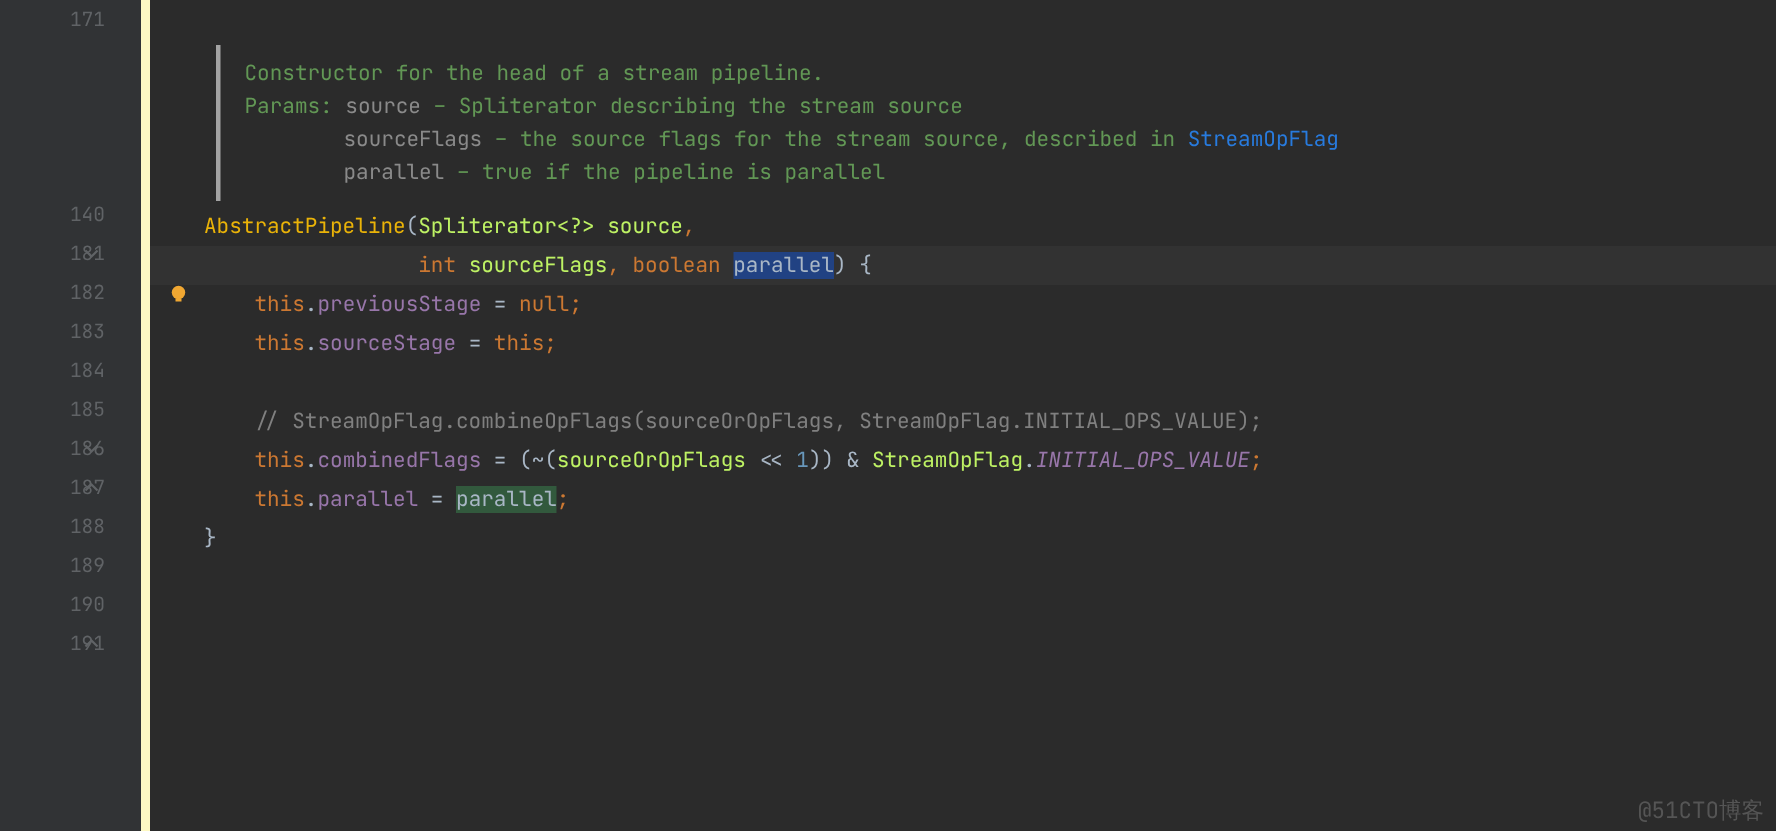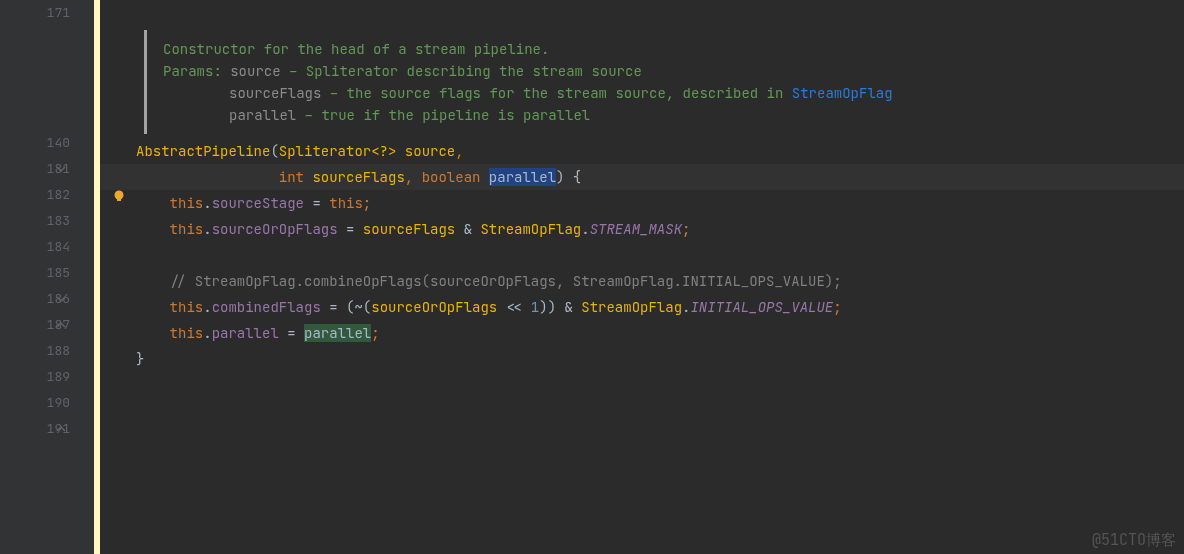--- a/index.html
+++ b/index.html
@@ -82,21 +82,21 @@
     
     .c-doc { color: #629755; }
     .c-doc-param { color: #8a8a8a; }
     .c-doc-link { color: #287bde; }
     .c-method { color: #eab308; }
     .c-keyword { color: #cc7832; }
     .c-field { color: #9876aa; }
     .c-number { color: #6897bb; }
     .c-const { color: #9876aa; font-style: italic; }
     .c-comment { color: #808080; }
-    .c-ident { color: #eab308; }
+    .c-ident { color: #bef264; }
     .c-paren { color: #a9b7c6; }
     .c-hl { background: #214283; color: #a9b7c6; }
     .c-hl2 { background: #32593d; color: #a9b7c6; }
     .watermark {
       position: absolute;
       bottom: 4px;
       right: 8px;
       color: #555;
       font-size: 15px;
     }
@@ -163,25 +163,25 @@
       <div class="javadoc-line"><span class="c-doc">Constructor for the head of a stream pipeline.</span></div>
       <div class="javadoc-line"><span class="c-doc">Params:</span> <span class="c-doc-param">source</span><span class="c-doc"> – Spliterator describing the stream source</span></div>
       <div class="javadoc-line" style="padding-left:66px"><span class="c-doc-param">sourceFlags</span><span class="c-doc"> – the source flags for the stream source, described in </span><span class="c-doc-link">StreamOpFlag</span></div>
       <div class="javadoc-line" style="padding-left:66px"><span class="c-doc-param">parallel</span><span class="c-doc"> – true if the pipeline is parallel</span></div>
     </div>
 
     <div class="code-line"><span class="c-method">AbstractPipeline</span><span class="c-paren">(</span><span class="c-ident">Spliterator</span><span class="c-ident">&lt;?&gt; </span><span class="c-ident">source</span><span class="c-keyword">,</span></div>
 
     <div class="code-line current-line"><span>                 </span><span class="c-keyword">int </span><span class="c-ident">sourceFlags</span><span class="c-keyword">, </span><span class="c-keyword">boolean </span><span class="c-hl">parallel</span><span class="c-paren">) {</span></div>
 
+    <div class="code-line"><span>    </span><span class="c-keyword">this</span><span>.</span><span class="c-field">previousStage</span><span> = </span><span class="c-keyword">null</span><span class="c-keyword">;</span></div>
 
 
     <div class="code-line"><span>    </span><span class="c-keyword">this</span><span>.</span><span class="c-field">sourceStage</span><span> = </span><span class="c-keyword">this</span><span class="c-keyword">;</span></div>
 
-    <div class="code-line"><span>    </span><span class="c-keyword">this</span><span>.</span><span class="c-field">sourceOrOpFlags</span><span> = </span><span class="c-ident">sourceFlags</span><span> &amp; </span><span class="c-ident">StreamOpFlag</span><span>.</span><span class="c-const">STREAM_MASK</span><span class="c-keyword">;</span></div>
 
     <div class="code-line"><span>    </span></div>
 
     <div class="code-line"><span>    </span><span class="c-comment">// StreamOpFlag.combineOpFlags(sourceOrOpFlags, StreamOpFlag.INITIAL_OPS_VALUE);</span></div>
 
     <div class="code-line"><span>    </span><span class="c-keyword">this</span><span>.</span><span class="c-field">combinedFlags</span><span> = (~(</span><span class="c-ident">sourceOrOpFlags</span><span> &lt;&lt; </span><span class="c-number">1</span><span>)) &amp; </span><span class="c-ident">StreamOpFlag</span><span>.</span><span class="c-const">INITIAL_OPS_VALUE</span><span class="c-keyword">;</span></div>
 
 
     <div class="code-line"><span>    </span><span class="c-keyword">this</span><span>.</span><span class="c-field">parallel</span><span> = </span><span class="c-hl2">parallel</span><span class="c-keyword">;</span></div>
 

